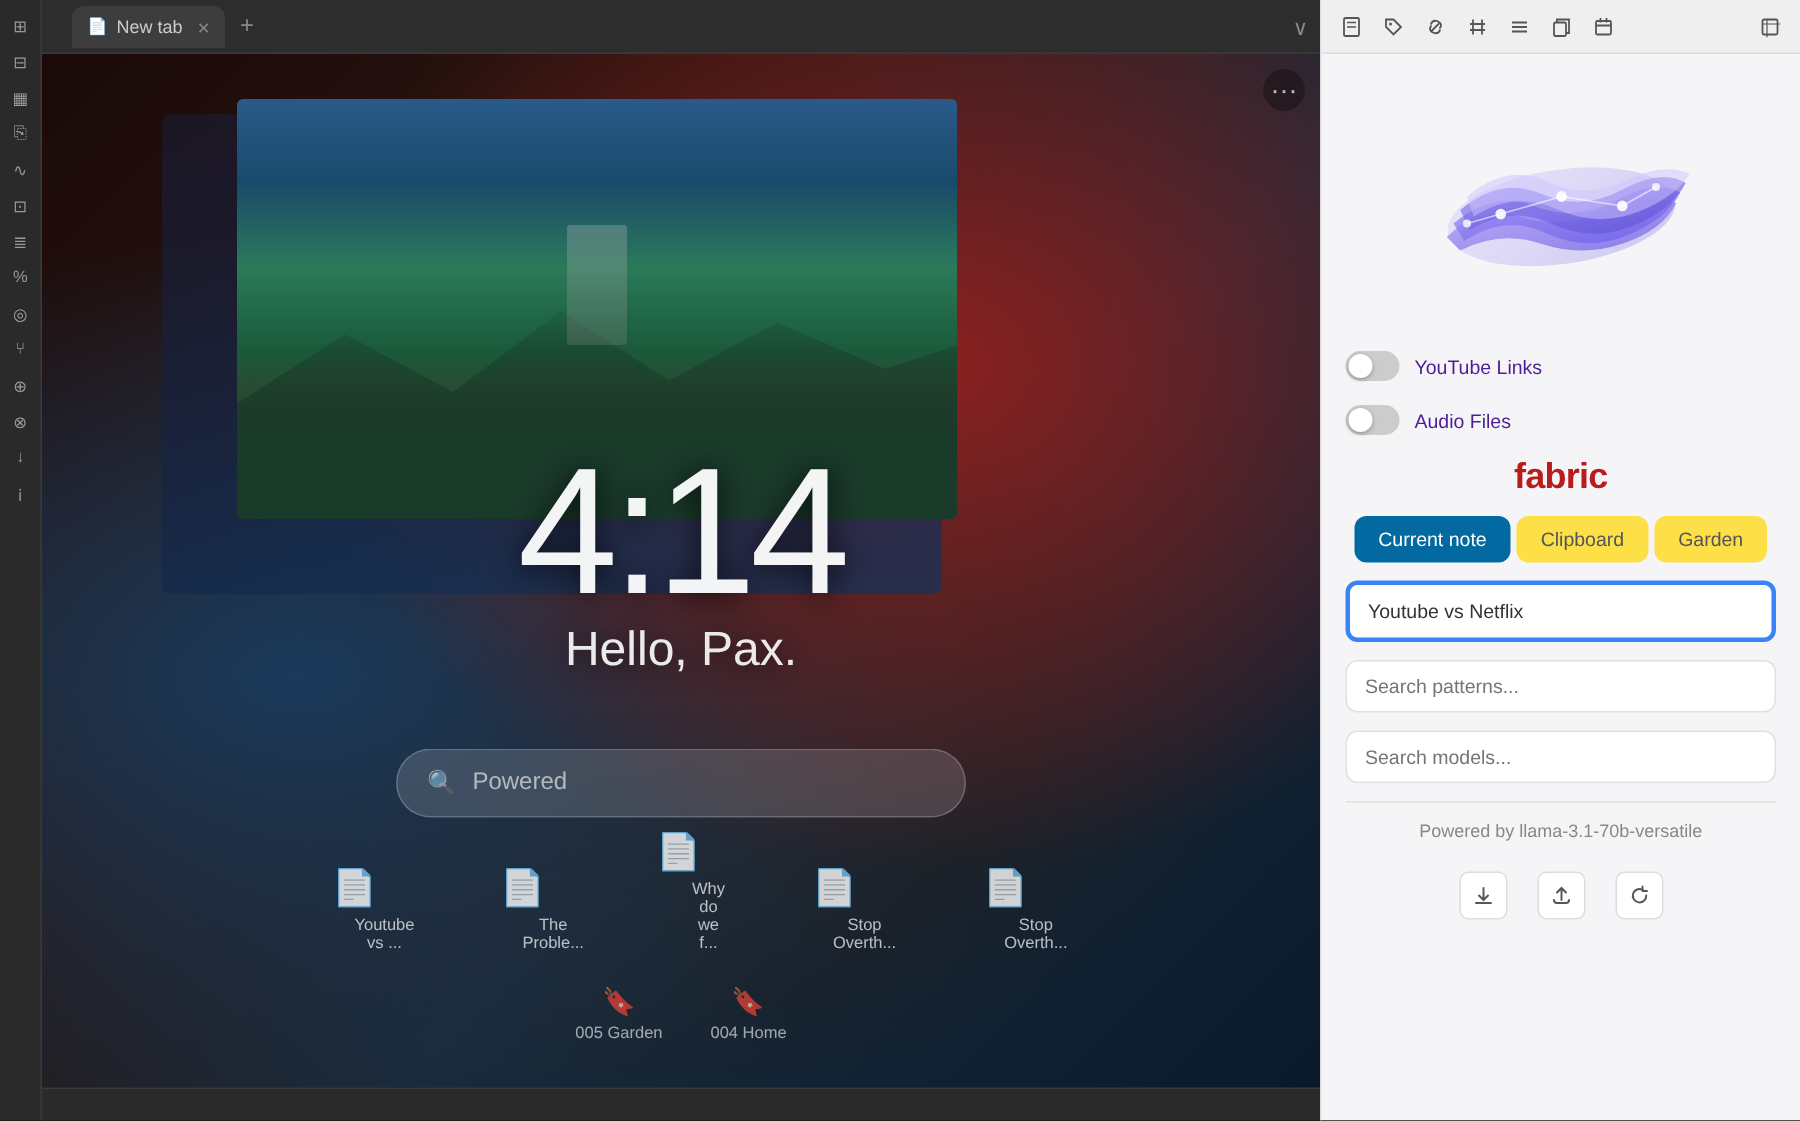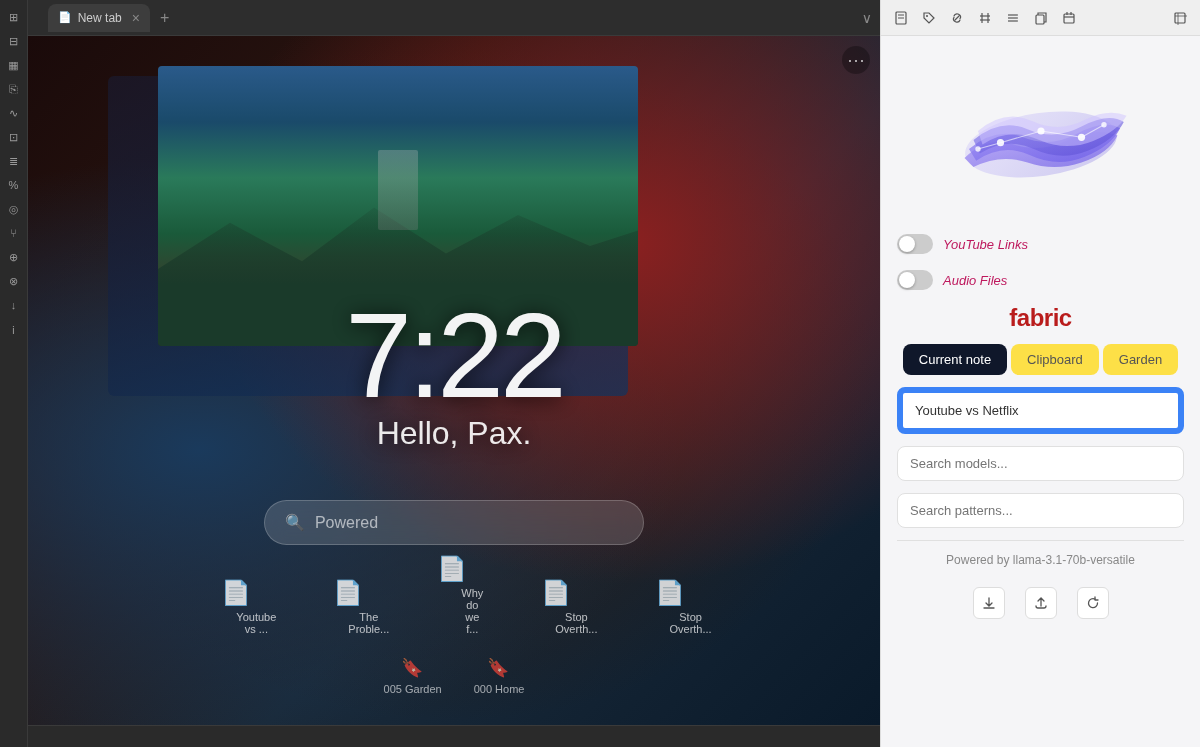--- a/index.html
+++ b/index.html
@@ -293,22 +293,21 @@
       height: 16px;
       background: white;
       border-radius: 50%;
       top: 2px;
       left: 2px;
       transition: left 0.2s;
       box-shadow: 0 1px 3px rgba(0,0,0,0.3);
     }
     .toggle-label {
       font-size: 13px;
-      color: #be185d;
-      font-style: italic;
+      color: #4c1d95;
     }
 
     
     .fabric-brand {
       font-size: 24px;
       font-weight: 700;
       color: #b91c1c;
       letter-spacing: -0.5px;
     }
 
@@ -321,33 +320,33 @@
     }
     .tab-btn {
       padding: 8px 16px;
       border-radius: 8px;
       border: none;
       font-size: 13px;
       cursor: pointer;
       font-weight: 500;
     }
     .tab-btn-active {
-      background: #0f172a;
+      background: #0369a1;
       color: white;
     }
     .tab-btn-inactive {
       background: #fde047;
       color: #555;
     }
 
     
     .note-display {
       width: 100%;
       background: white;
-      border: 6px solid #3b82f6;
+      border: 3px solid #3b82f6;
       border-radius: 8px;
       padding: 10px 12px;
       font-size: 13px;
       color: #333;
     }
 
     
     .search-input-field {
       width: 100%;
       background: white;
@@ -446,21 +445,21 @@
 
     <div style="position:absolute;top:40px;left:80px;width:520px;height:320px;background:linear-gradient(160deg,#1a1a2e 0%,#16213e 40%,#0f3460 100%);border-radius:6px;opacity:0.7;"></div>
     <div style="position:absolute;top:30px;left:130px;width:480px;height:280px;border-radius:4px;overflow:hidden;background:linear-gradient(180deg,#2a5a8a 0%,#1a4a6a 20%,#2a7a5a 40%,#1a5a3a 60%,#3a3a2a 80%,#2a2a1a 100%);">
       <div style="position:absolute;bottom:0;left:0;right:0;height:55%;background:linear-gradient(180deg,transparent,#1a3a2a 60%);clip-path:polygon(0 100%,0 50%,15% 20%,30% 45%,45% 10%,60% 40%,75% 15%,90% 35%,100% 25%,100% 100%);"></div>
       <div style="position:absolute;top:30%;left:50%;transform:translateX(-50%);width:40px;height:80px;background:linear-gradient(180deg,#c0c0c0,#808080);border-radius:2px;opacity:0.3;"></div>
     </div>
 
     <div class="more-options">···</div>
 
     <div class="clock-overlay">
-      <div class="clock-time">7:22</div>
+      <div class="clock-time">4:14</div>
       <div class="clock-greeting">Hello, Pax.</div>
     </div>
 
     <div class="search-bar-container">
       <div class="search-bar">
         <span class="search-icon-wrap">🔍</span>
         <span class="search-placeholder">Powered</span>
       </div>
     </div>
 
@@ -487,21 +486,21 @@
       </div>
     </div>
 
     <div class="bookmarks-row">
       <div class="bookmark-item">
         <span class="bookmark-icon">🔖</span>
         <span class="bookmark-name">005 Garden</span>
       </div>
       <div class="bookmark-item">
         <span class="bookmark-icon">🔖</span>
-        <span class="bookmark-name">000 Home</span>
+        <span class="bookmark-name">004 Home</span>
       </div>
     </div>
   </div>
 
   <div class="status-bar">
     <span></span>
   </div>
 </div>
 
 <div class="right-panel">
@@ -623,23 +622,23 @@
     <div class="tab-buttons">
       <button class="tab-btn tab-btn-active">Current note</button>
       <button class="tab-btn tab-btn-inactive">Clipboard</button>
       <button class="tab-btn tab-btn-inactive">Garden</button>
     </div>
 
     <div class="note-display">
       <span>Youtube vs Netflix</span>
     </div>
 
+    <input class="search-input-field" type="text" placeholder="Search patterns..." style="">
+
     <input class="search-input-field" type="text" placeholder="Search models..." style="">
-
-    <input class="search-input-field" type="text" placeholder="Search patterns..." style="">
 
     <div class="panel-separator"></div>
 
     <div class="powered-by">Powered by llama-3.1-70b-versatile</div>
 
     <div class="bottom-icons">
       <div class="bottom-icon-btn">
         <svg width="14" height="14" viewBox="0 0 14 14" fill="none">
             <path d="M7 2v8M4 7l3 3 3-3" stroke="#555" stroke-width="1.3" stroke-linecap="round"></path>
             <line x1="2" y1="12" x2="12" y2="12" stroke="#555" stroke-width="1.3" stroke-linecap="round"></line>

